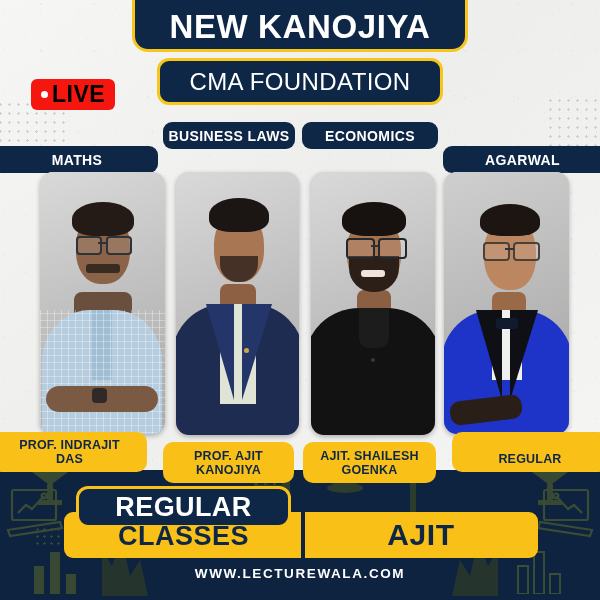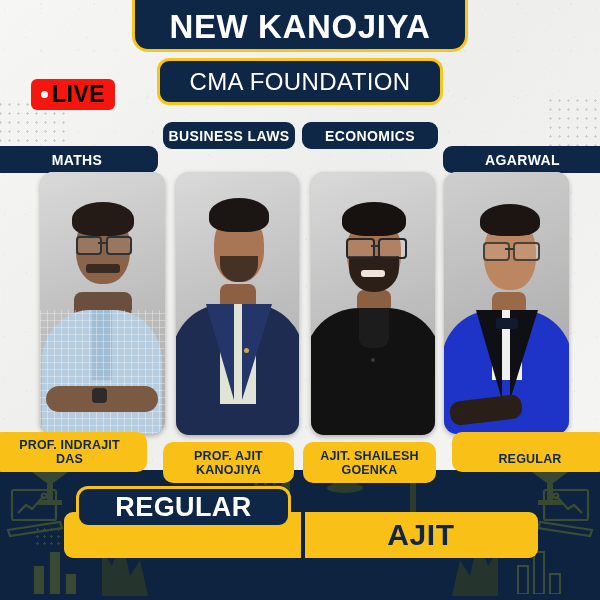--- a/index.html
+++ b/index.html
@@ -333,18 +333,22 @@
   </div>
   <div class="name n4">
     <span><br><span>REGULAR</span></span>
   </div>
 
   <div class="yellow-bar"></div>
   <div class="divider"></div>
   <div class="pill-regular">
     <span>REGULAR</span>
   </div>
+  <div class="txt-classes">
+    <span>CLASSES</span>
+  </div>
   <div class="txt-combo">
     <span>AJIT</span>
   </div>
 
+  <div class="url">WWW.LECTUREWALA.COM</div>
 
 </div>
 
 </body></html>

